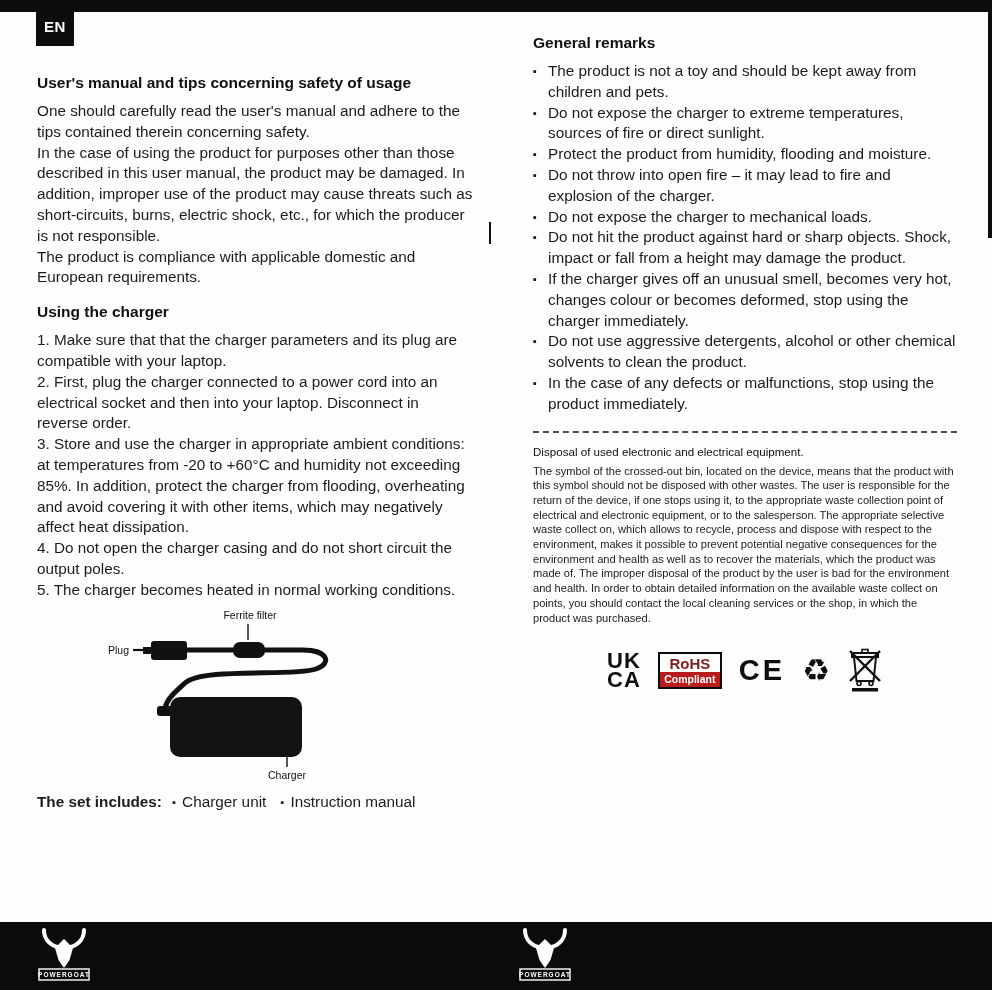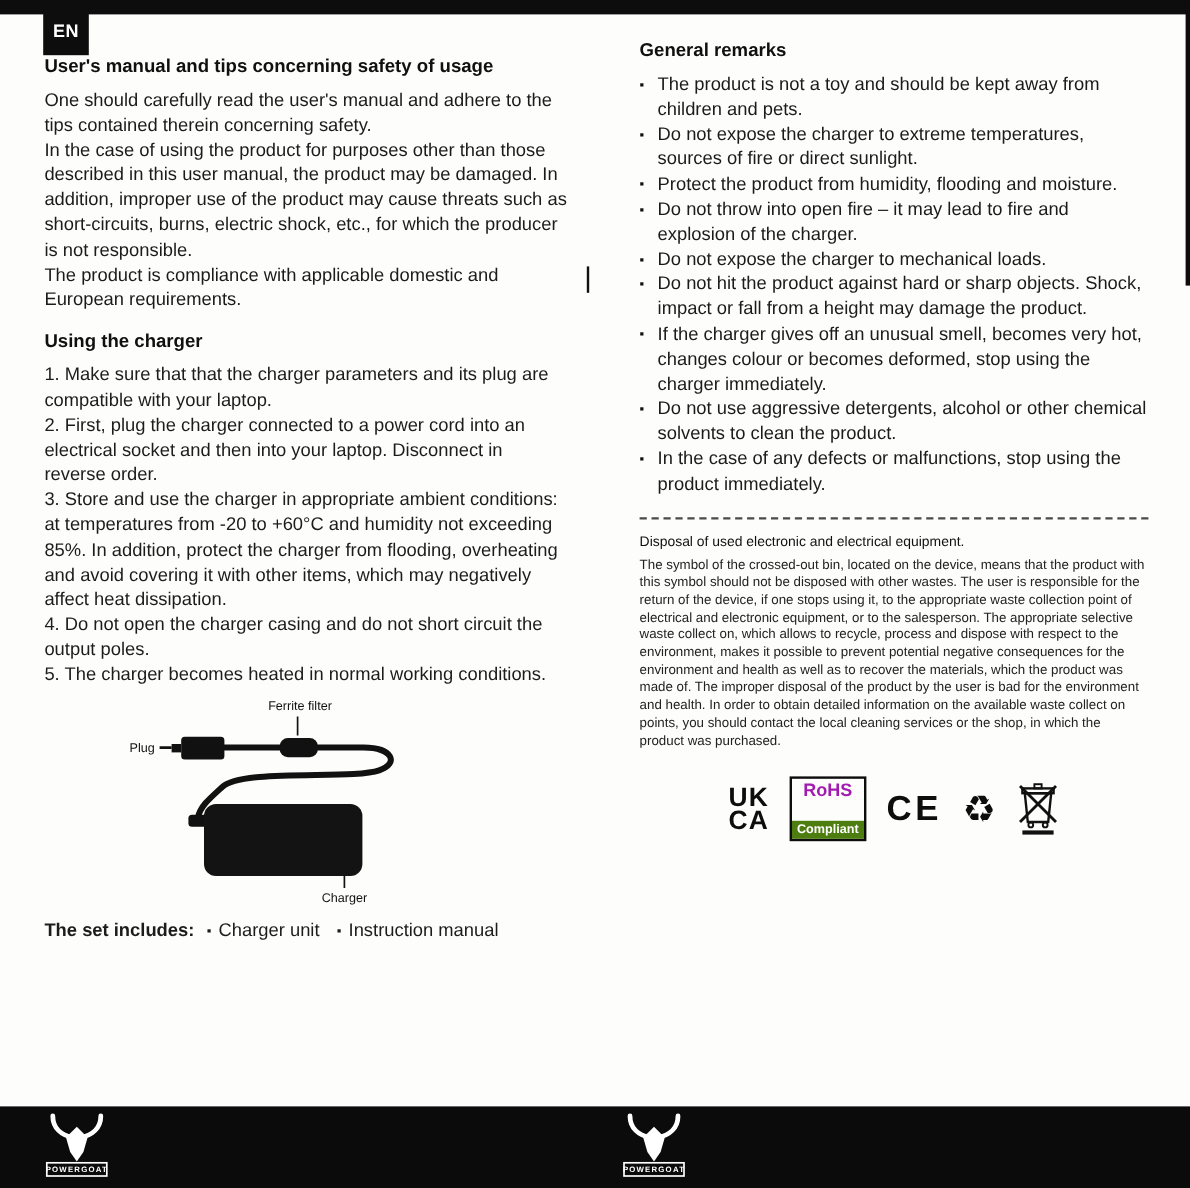--- a/index.html
+++ b/index.html
@@ -11,21 +11,21 @@
     position:relative;
     overflow:hidden;
   }
   .top-bar{position:absolute;top:0;left:0;width:100%;height:12px;background:#0d0d0d;}
   .right-edge{position:absolute;top:0;right:0;width:4px;height:238px;background:#0d0d0d;}
   .fold-mark{position:absolute;left:489px;top:222px;width:2px;height:22px;background:#111;}
   .lang-badge{
     position:absolute;top:6px;left:36px;width:38px;height:40px;background:#0d0d0d;color:#ffffff;
     display:flex;align-items:center;justify-content:center;font-weight:bold;font-size:15px;letter-spacing:.5px;
   }
-  .col-left{position:absolute;left:37px;top:47px;width:436px;}
+  .col-left{position:absolute;left:37px;top:74px;width:436px;}
   .col-right{position:absolute;left:533px;top:34px;width:424px;}
   h3{font-size:15.5px;font-weight:bold;color:#101010;margin:0 0 9px 0;}
   .h-space{margin-top:15px;}
   .body{font-size:15.3px;line-height:20.8px;color:#1b1b1b;}
   .steps p{font-size:15.3px;line-height:20.8px;}
   ul.bullets{list-style:none;}
   ul.bullets li{
     position:relative;padding-left:15px;font-size:15.3px;line-height:20.8px;color:#1b1b1b;
   }
   ul.bullets li::before{content:"▪";position:absolute;left:0;top:0;font-size:11px;line-height:20.8px;color:#111;}
@@ -37,22 +37,22 @@
   .diagram text{font-family:"Liberation Sans",sans-serif;font-size:10.5px;fill:#111;}
   
   .set-line{margin-top:0;font-size:15.3px;}
   .set-label{font-weight:bold;margin-right:6px;}
   .set-item{margin-right:10px;}
   .set-item::before{content:"▪";font-size:11px;margin-right:6px;vertical-align:1px;}
   
   .marks{display:flex;align-items:center;justify-content:center;gap:17px;margin-top:22px;}
   .ukca{font-weight:bold;font-size:22px;line-height:19px;letter-spacing:1px;color:#0d0d0d;text-align:left;}
   .rohs{border:2px solid #0d0d0d;text-align:center;min-width:64px;}
-  .rohs-top{font-size:15px;font-weight:bold;padding:1px 5px 17px 5px;color:#a21caf;}
-  .rohs-bottom{background:#4d7c0f;color:#fff;font-size:10.5px;font-weight:bold;padding:1px 4px 2px 4px;}
+  .rohs-top{font-size:15px;font-weight:bold;padding:1px 5px 0 5px;color:#7f1d1d;}
+  .rohs-bottom{background:#b91c1c;color:#fff;font-size:10.5px;font-weight:bold;padding:1px 4px 2px 4px;}
   .ce{font-size:29px;font-weight:bold;letter-spacing:3px;color:#0d0d0d;}
   .recycle{font-size:31px;color:#0d0d0d;line-height:1;}
   
   .footer{position:absolute;left:0;bottom:0;width:100%;height:68px;background:#0b0b0b;}
   .goat{position:absolute;top:5px;}
   .goat.g1{left:36px;}
   .goat.g2{left:517px;}
   .goat text{font-family:"Liberation Sans",sans-serif;font-weight:bold;fill:#fff;}
 </style>
 </head>

